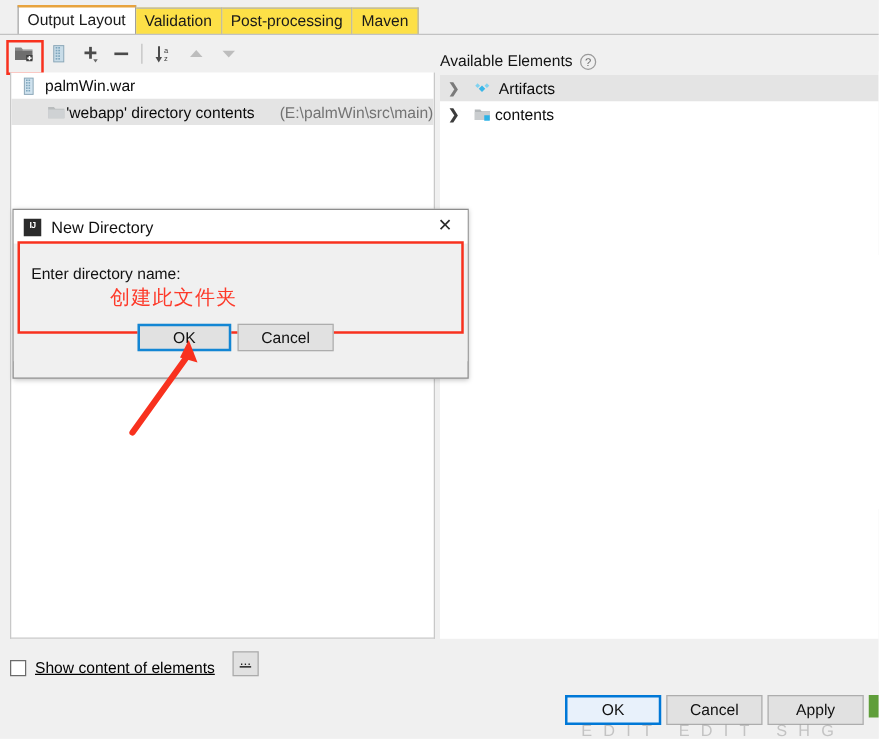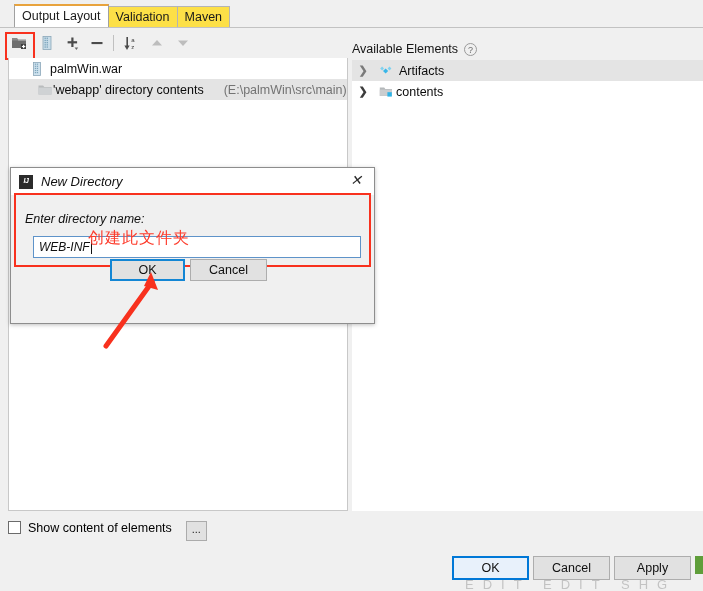--- a/index.html
+++ b/index.html
@@ -143,22 +143,23 @@
   }
   .arrow.strong { color: #3c3c3c; }
   .dim { color: #737373; margin-left: 20px; }
 
   
   .ico { width: 16px; height: 16px; position: relative; flex: none; }
 
   
   .showcontent {
     position: absolute; left: 8px; top: 521px;
-    display: flex; align-items: flex-start;
-    font-size: 12.5px;
+    display: flex; align-items: flex-end;
+    font-size: 12.5px;
+    text-decoration: underline;
   }
   .cb {
     width: 13px; height: 13px;
     border: 1px solid #6b6b6b;
     background: #ffffff;
     box-sizing: border-box;
     margin-right: 7px;
   }
   .dots-btn {
     margin-left: 14px;
@@ -191,26 +192,25 @@
   }
   .dlgbtn.focused {
     background: #e8f1fb;
     border: 2px solid #0078d7;
     line-height: 20px;
   }
 
   
   .dialog {
     position: absolute; left: 10px; top: 167px;
-    width: 365px; height: 157px;
+    width: 365px; height: 136px;
     background: #f0f0f0;
     border: 1px solid #8d8d8d;
     box-sizing: border-box;
     box-shadow: 0 1px 4px rgba(0,0,0,0.25);
-    font-style: italic;
   }
   .dlg-title {
     position: absolute; left: 0; top: 0;
     width: 363px; height: 27px;
     background: #ffffff;
     display: flex; align-items: center;
   }
   .ij-icon {
     margin-left: 8px;
     width: 14px; height: 14px;
@@ -324,20 +324,21 @@
 </style>
 </head>
 <body>
 
 <div id="root">
 
   <div class="tabstrip">
     <div class="tabstrip-inner">
       <div class="tab selected"><span>Output Layout</span></div>
       <div class="tab"><span>Validation</span></div>
+      <div class="tab"><span>Post-processing</span></div>
       <div class="tab"><span>Maven</span></div>
     </div>
   </div>
   <div class="tabstrip-underline"></div>
 
   <div class="toolbar">
 
     <div class="tb-btn" style="left:8px;">
       <span class="ico">
         <svg width="16" height="16" viewBox="0 0 16 16">
@@ -415,21 +416,21 @@
             <path d="M3 5.5h10L8 11z" fill="#bdbdbd"></path>
           </svg>
       </span>
     </div>
 
     <div class="red-box" style="left:5px; top:3px; width:30px; height:28px;"></div>
   </div>
 
   <div class="left-panel">
 
-    <div class="tree-row" style="padding-left:20px;">
+    <div class="tree-row" style="padding-left:6px;">
       <span class="ico">
         <svg width="16" height="16" viewBox="0 0 16 16">
           <rect x="4.5" y="1.5" width="7" height="13" fill="#cfe2ee" stroke="#8ba7b8" stroke-width="0.8"></rect>
           <g fill="#7ea6bd">
             <rect x="5.8" y="2.6" width="1.3" height="1.2"></rect>
               <rect x="7.8" y="2.6" width="1.3" height="1.2"></rect>
             <rect x="5.8" y="4.7" width="1.3" height="1.2"></rect>
               <rect x="7.8" y="4.7" width="1.3" height="1.2"></rect>
             <rect x="5.8" y="6.8" width="1.3" height="1.2"></rect>
               <rect x="7.8" y="6.8" width="1.3" height="1.2"></rect>
@@ -508,24 +509,20 @@
   <div class="watermark2">EDIT  EDIT    SHG</div>
 
   <div class="dialog">
     <div class="dlg-title">
       <span class="ij-icon"></span>
       <span class="dlg-title-text">New Directory</span>
       <span class="dlg-close">✕</span>
     </div>
     <div class="dlg-body">
       <span class="dlg-label">Enter directory name:</span>
-      <div class="dlg-input">
-        <span class="dlg-input-text">WEB-INF</span>
-        <span class="caret"></span>
-      </div>
     </div>
   </div>
 
   <div class="red-box" style="left:14px; top:193px; width:357px; height:74px;"></div>
 
   <div class="cn-note">创建此文件夹</div>
 
   <div class="dlg-ok">OK</div>
   <div class="dlg-cancel">Cancel</div>
 

